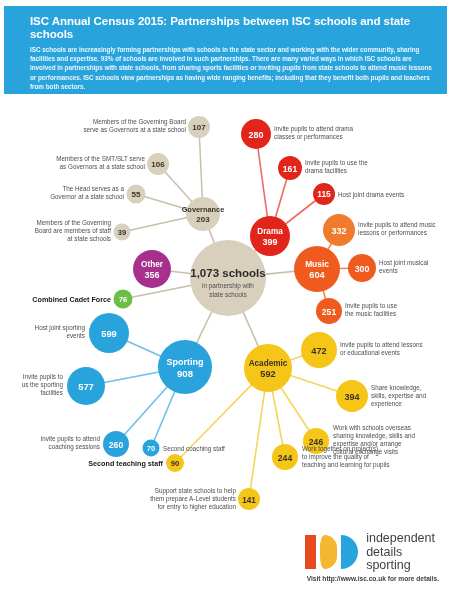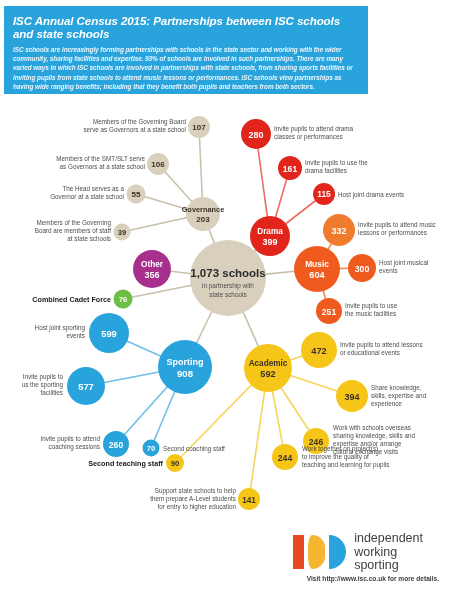--- a/index.html
+++ b/index.html
@@ -7,25 +7,24 @@
     width:451px;height:600px;
     background:#ffffff;
     font-family:"Liberation Sans", sans-serif;
     overflow:hidden;
     position:relative;
   }
   #page{position:relative;width:451px;height:600px;background:#fff;}
 
   
   .header{
-    position:absolute;left:4px;top:6px;width:364px;height:88px;
+    position:absolute;left:4px;top:6px;width:443px;height:88px;
     background:#29A3DC;
     box-sizing:border-box;
-    padding:8px 9px 6px 9px;
-    font-style:italic;
+    padding:8px 9px 6px 26px;
   }
   .header h1{
     margin:0 0 5px 0;
     font-size:11.6px;
     line-height:13px;
     font-weight:bold;
     color:#ffffff;
     letter-spacing:-0.1px;
   }
   .header p{
@@ -46,21 +45,21 @@
   .cap{font-family:"Liberation Sans", sans-serif;fill:#4d4d4d;font-size:6.3px;}
   .capB{font-family:"Liberation Sans", sans-serif;fill:#1a1a1a;font-size:7.2px;font-weight:bold;}
   .centerBig{font-family:"Liberation Sans", sans-serif;fill:#2b2b2b;font-size:11.5px;font-weight:bold;text-anchor:middle;}
   .centerSub{font-family:"Liberation Sans", sans-serif;fill:#4d4d4d;font-size:6.4px;text-anchor:middle;}
 
   
   .footer{
     position:absolute;left:0;top:528px;width:451px;height:72px;
   }
   .logoWrap{
-    position:absolute;right:28px;top:4px;
+    position:absolute;right:16px;top:4px;
     display:flex;align-items:center;
   }
   .logoMarks{display:flex;align-items:center;height:34px;}
   .mark1{width:11px;height:34px;background:#E8491E;}
   .mark2{width:17px;height:34px;margin-left:4px;background:#F5B731;
          border-top-right-radius:17px 17px;border-bottom-right-radius:17px 17px;
          border-top-left-radius:6px 17px;border-bottom-left-radius:6px 17px;}
   .mark3{width:17px;height:34px;margin-left:4px;background:#29A3DC;
          border-top-right-radius:17px 17px;border-bottom-right-radius:17px 17px;}
   .logoText{margin-left:8px;font-size:12.5px;line-height:13.5px;color:#3f3f3f;}
@@ -325,20 +324,20 @@
 
   <div class="footer">
     <div class="logoWrap">
       <div class="logoMarks">
         <div class="mark1"></div>
         <div class="mark2"></div>
         <div class="mark3"></div>
       </div>
       <div class="logoText">
         <div>independent</div>
-        <div>working</div>
+        <div>details</div>
         <div>sporting</div>
       </div>
     </div>
     <div class="visit">Visit http://www.isc.co.uk for more details.</div>
   </div>
 
 </div>
 
 </body></html>

